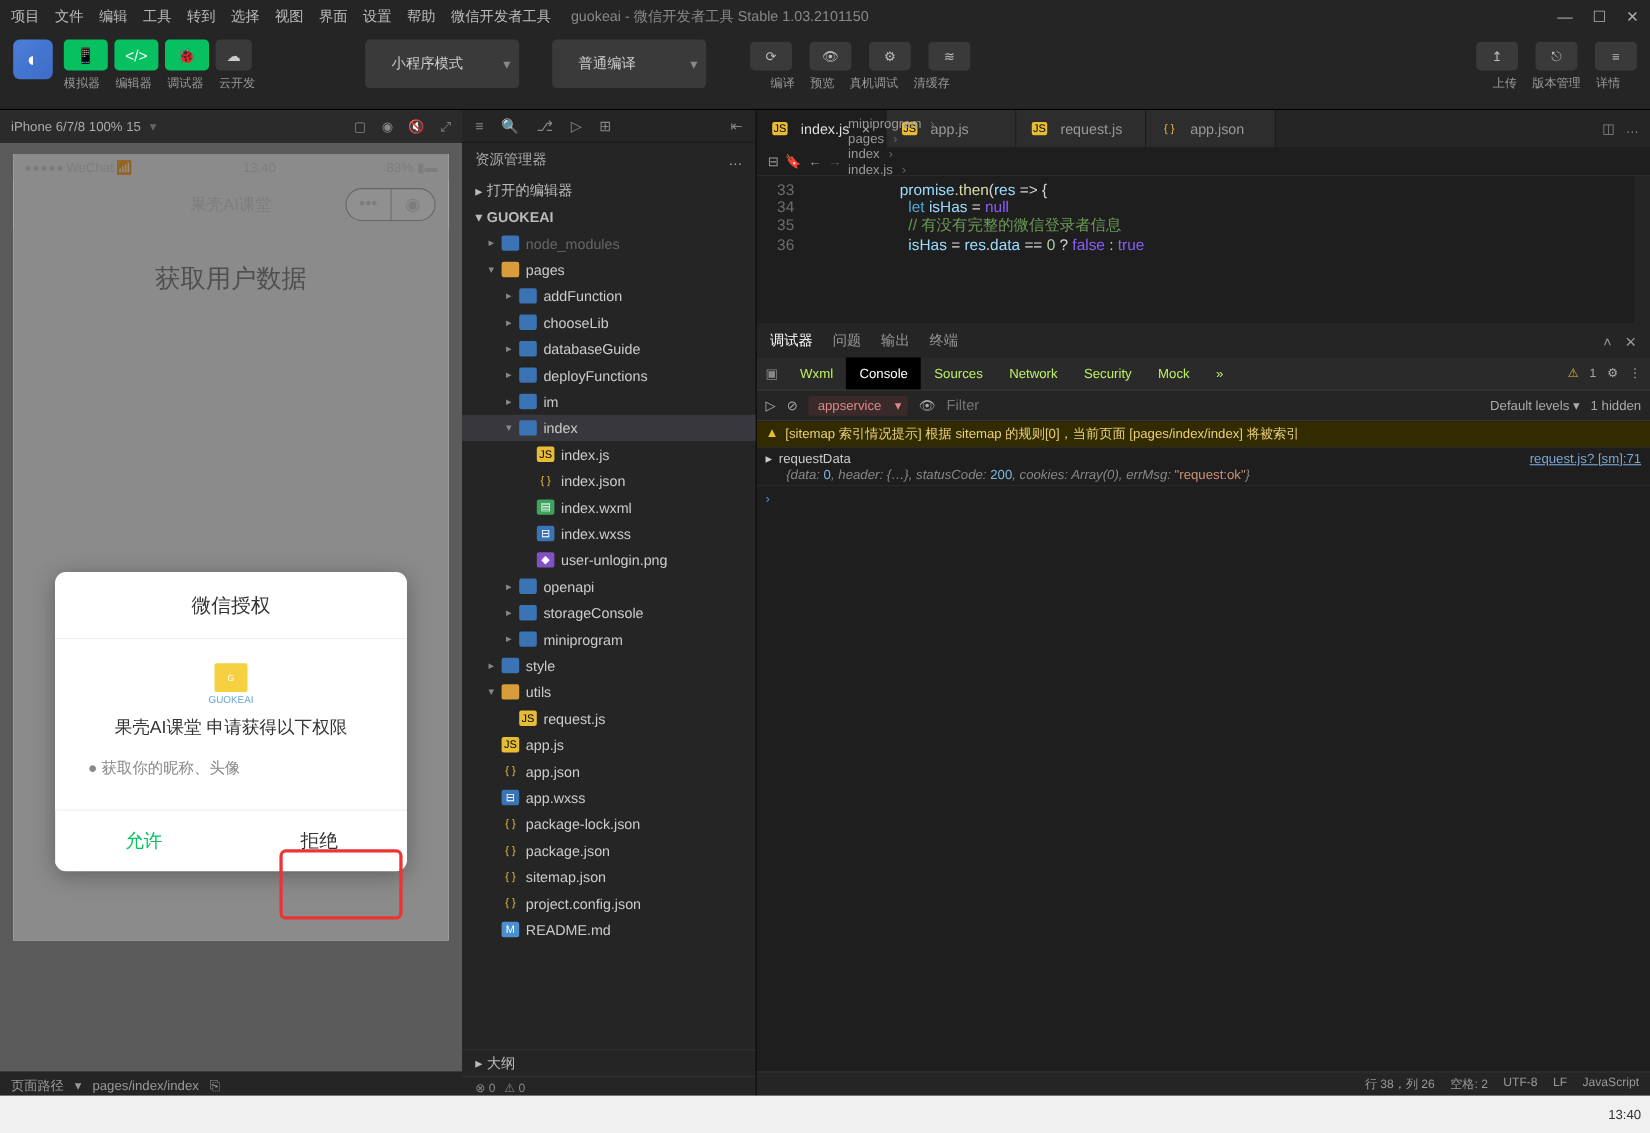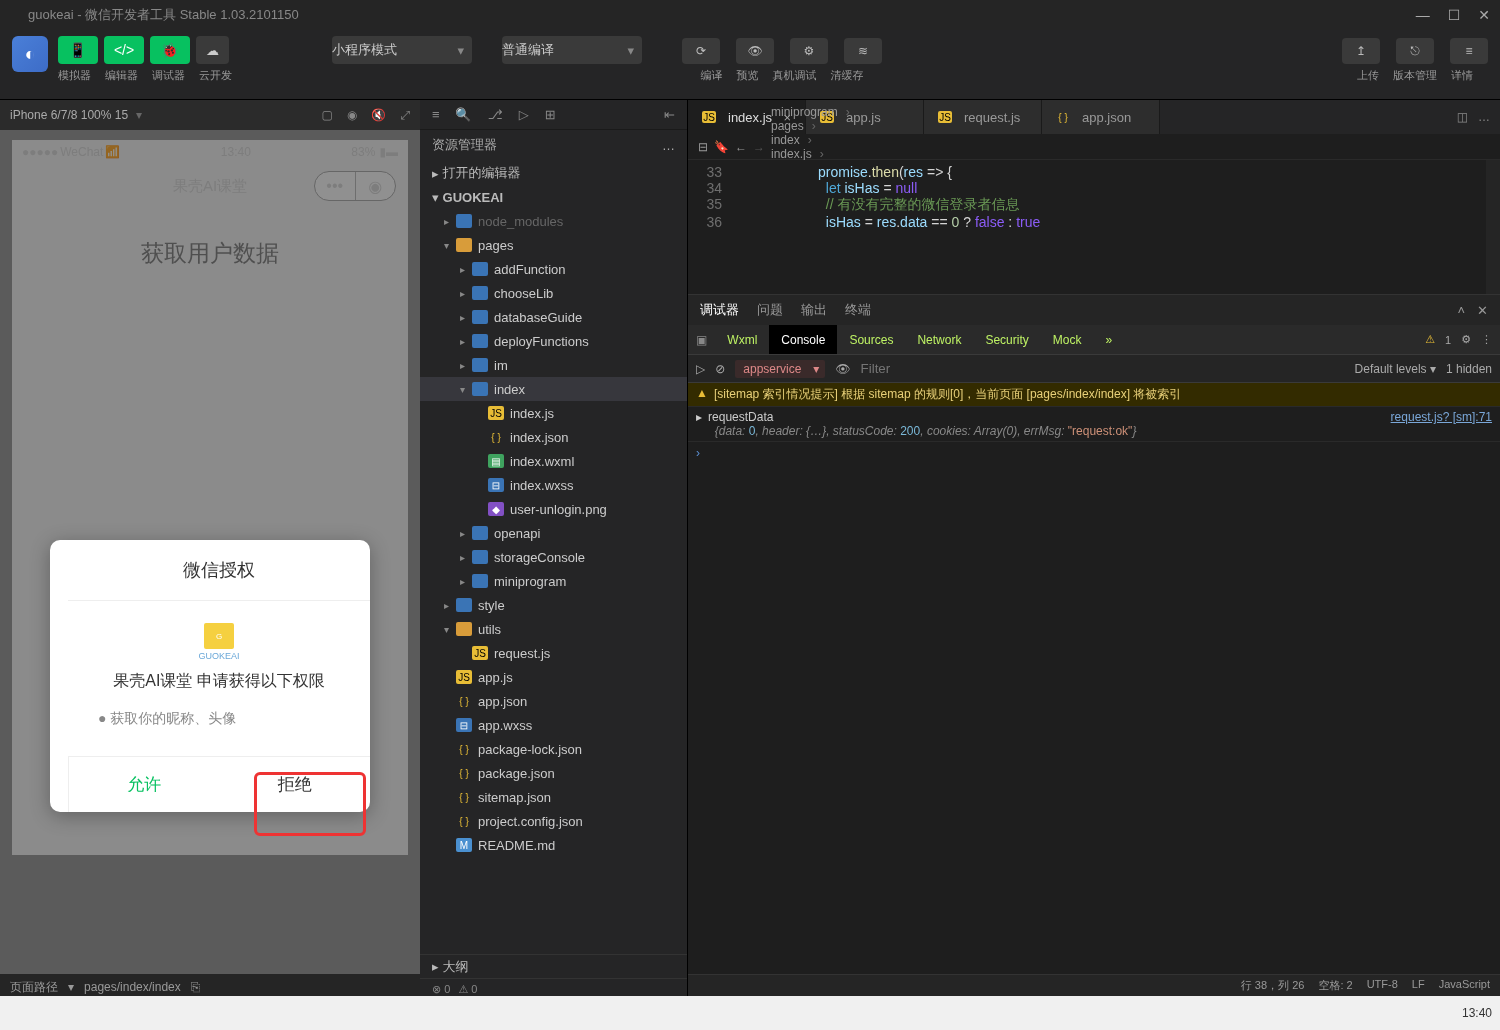--- a/index.html
+++ b/index.html
@@ -11,21 +11,21 @@
 .titlebar .menus span { cursor: default; }
 .titlebar .title-center { flex: 1; text-align: left; padding-left: 18px; color: #888; }
 .titlebar .win-controls { display: flex; gap: 18px; font-size: 14px; color: #aaa; }
 
 
 .toolbar { height: 70px; background: #252526; display: flex; align-items: flex-start; padding: 6px 12px; gap: 10px; border-bottom: 1px solid #000; }
 .tool-row { display: flex; gap: 6px; }
 .green-btn { background: #07c160; color: #fff; width: 40px; height: 28px; border-radius: 4px; display: flex; align-items: center; justify-content: center; font-size: 14px; }
 .gray-btn { background: #3a3a3a; color: #ccc; height: 28px; border-radius: 4px; display: flex; align-items: center; justify-content: center; font-size: 13px; padding: 0 10px; }
 .labels-row { display: flex; gap: 14px; margin-top: 4px; font-size: 11px; color: #999; }
-.select-box { background: #3a3a3a; color: #ccc; height: 28px; border-radius: 4px; padding: 0 24px 0 0; display: flex; align-items: center; position: relative; min-width: 140px; font-size: 13px; }
+.select-box { background: #3a3a3a; color: #ccc; height: 44px; border-radius: 4px; padding: 0 24px 0 24px; display: flex; align-items: center; position: relative; min-width: 140px; font-size: 13px; }
 .select-box::after { content: "▾"; position: absolute; right: 8px; color: #888; }
 .toolbar-spacer { flex: 1; }
 .toolbar-middle { display: flex; flex-direction: column; align-items: center; }
 .mid-icons { display: flex; gap: 16px; padding-top: 2px; }
 .mid-ico { width: 38px; height: 26px; background: #3a3a3a; border-radius: 4px; display: flex; align-items: center; justify-content: center; color: #bbb; }
 .logo-sq { width: 36px; height: 36px; background: linear-gradient(135deg,#4a7fd8,#3d6cc7); border-radius: 6px; display: flex; align-items: center; justify-content: center; color: #fff; font-size: 18px; }
 
 
 .content { display: flex; height: calc(100% - 130px); }
 
@@ -42,21 +42,21 @@
 .nav-bar { height: 44px; display: flex; align-items: center; justify-content: center; position: relative; font-size: 15px; background: #ebebeb; }
 .nav-capsule { position: absolute; right: 12px; display: flex; border: 1px solid #999; border-radius: 16px; height: 30px; width: 82px; background: rgba(255,255,255,0.6); }
 .nav-capsule div { flex: 1; display: flex; align-items: center; justify-content: center; font-size: 16px; }
 .nav-capsule div:first-child { border-right: 1px solid #aaa; }
 .page-body { padding: 30px 0; text-align: center; font-size: 23px; color: #666; }
 
 
 .dim { position: absolute; inset: 0; background: rgba(60,60,60,0.55); pointer-events: none; }
 
 
-.modal { position: absolute; left: 38px; right: 38px; top: 400px; background: #fff; border-radius: 10px; overflow: hidden; box-shadow: 0 4px 20px rgba(0,0,0,0.3); z-index: 2; padding-left: 18px; }
+.modal { position: absolute; left: 38px; right: 38px; top: 380px; background: #fff; border-radius: 10px; overflow: hidden; box-shadow: 0 4px 20px rgba(0,0,0,0.3); z-index: 2; }
 .modal-title { text-align: center; font-size: 18px; padding: 18px 0; border-bottom: 1px solid #eee; color: #333; }
 .modal-body { padding: 22px 24px 28px; }
 .modal-logo { width: 30px; height: 26px; margin: 0 auto 10px; background: #f5d040; border-radius: 2px; display: flex; align-items: center; justify-content: center; font-size: 8px; color: #fff; }
 .modal-logo-text { text-align: center; font-size: 9px; color: #6ba8d8; margin-top: -8px; margin-bottom: 10px; }
 .modal-line { text-align: center; font-size: 16px; color: #333; margin-bottom: 18px; }
 .modal-sub { font-size: 14px; color: #888; padding-left: 6px; }
 .modal-btns { display: flex; border-top: 1px solid #eee; }
 .modal-btn { flex: 1; text-align: center; padding: 16px 0; font-size: 17px; color: #333; }
 .modal-btn.allow { color: #07c160; border-left: 1px solid #eee; position: relative; }
 .red-box { position: absolute; border: 3px solid #e33; border-radius: 6px; top: 632px; left: 242px; width: 112px; height: 64px; z-index: 3; }
@@ -124,20 +124,33 @@
 .statusbar .r { margin-left: auto; display: flex; gap: 14px; }
 
 
 .taskbar { position: absolute; bottom: 0; left: 0; right: 0; height: 34px; background: #f0f0f0; display: flex; align-items: center; padding: 0 8px; }
 .taskbar .clock { margin-left: auto; color: #333; font-size: 12px; }
 </style>
 </head>
 <body>
 
 <div class="titlebar">
+  <div class="menus" id="menus">
+      <span>项目</span>
+      <span>文件</span>
+      <span>编辑</span>
+      <span>工具</span>
+      <span>转到</span>
+      <span>选择</span>
+      <span>视图</span>
+      <span>界面</span>
+      <span>设置</span>
+      <span>帮助</span>
+      <span>微信开发者工具</span>
+    </div>
   <div class="title-center">guokeai - 微信开发者工具 Stable 1.03.2101150</div>
   <div class="win-controls">
     <span>—</span>
     <span>☐</span>
     <span>✕</span>
   </div>
 </div>
 
 <div class="toolbar">
   <div class="logo-sq">◐</div>

